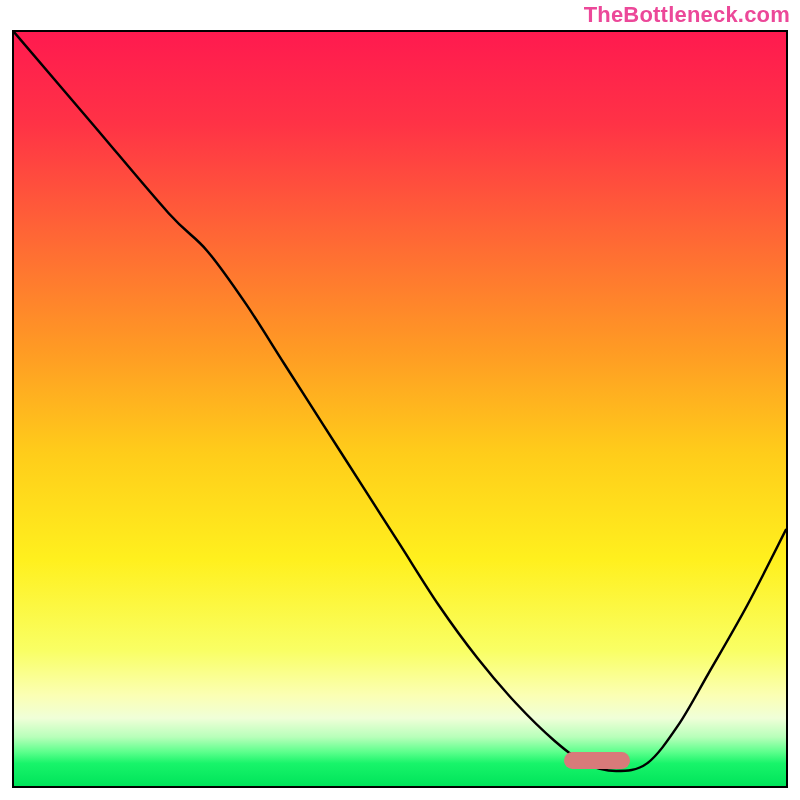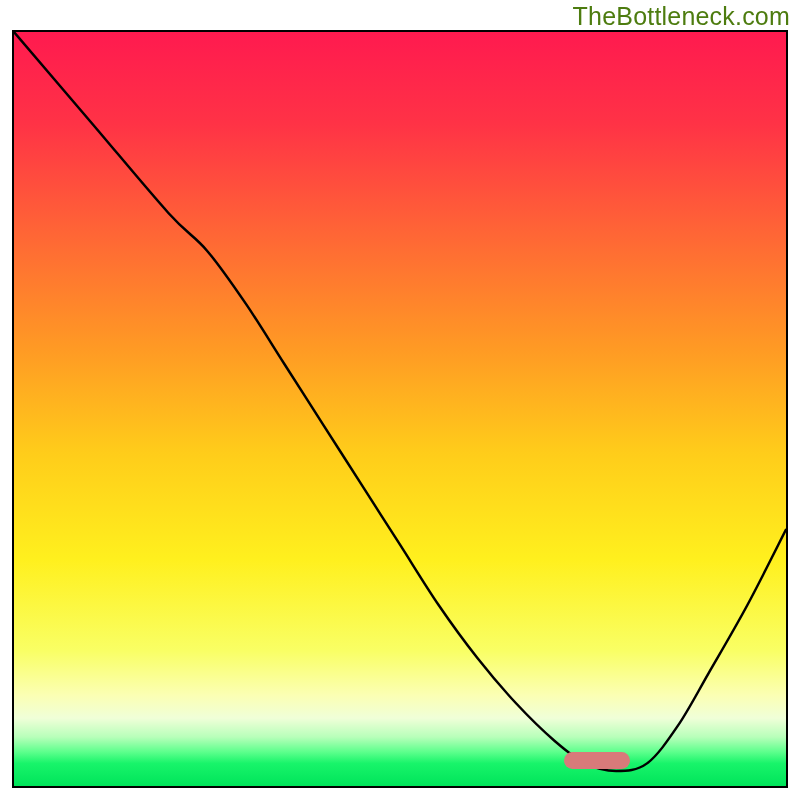--- a/index.html
+++ b/index.html
@@ -13,23 +13,23 @@
   }
   .stage {
     position: relative;
     width: 800px;
     height: 800px;
   }
   .watermark {
     position: absolute;
     top: 2px;
     right: 10px;
-    color: #4d7c0f;
-    font-size: 25px;
-    font-weight: 400;
+    color: #ec4899;
+    font-size: 22px;
+    font-weight: 700;
     letter-spacing: 0.2px;
     z-index: 30;
   }
   .plot-outer {
     position: absolute;
     left: 12px;
     top: 30px;
     width: 776px;
     height: 758px;
     border: 2px solid #000;

